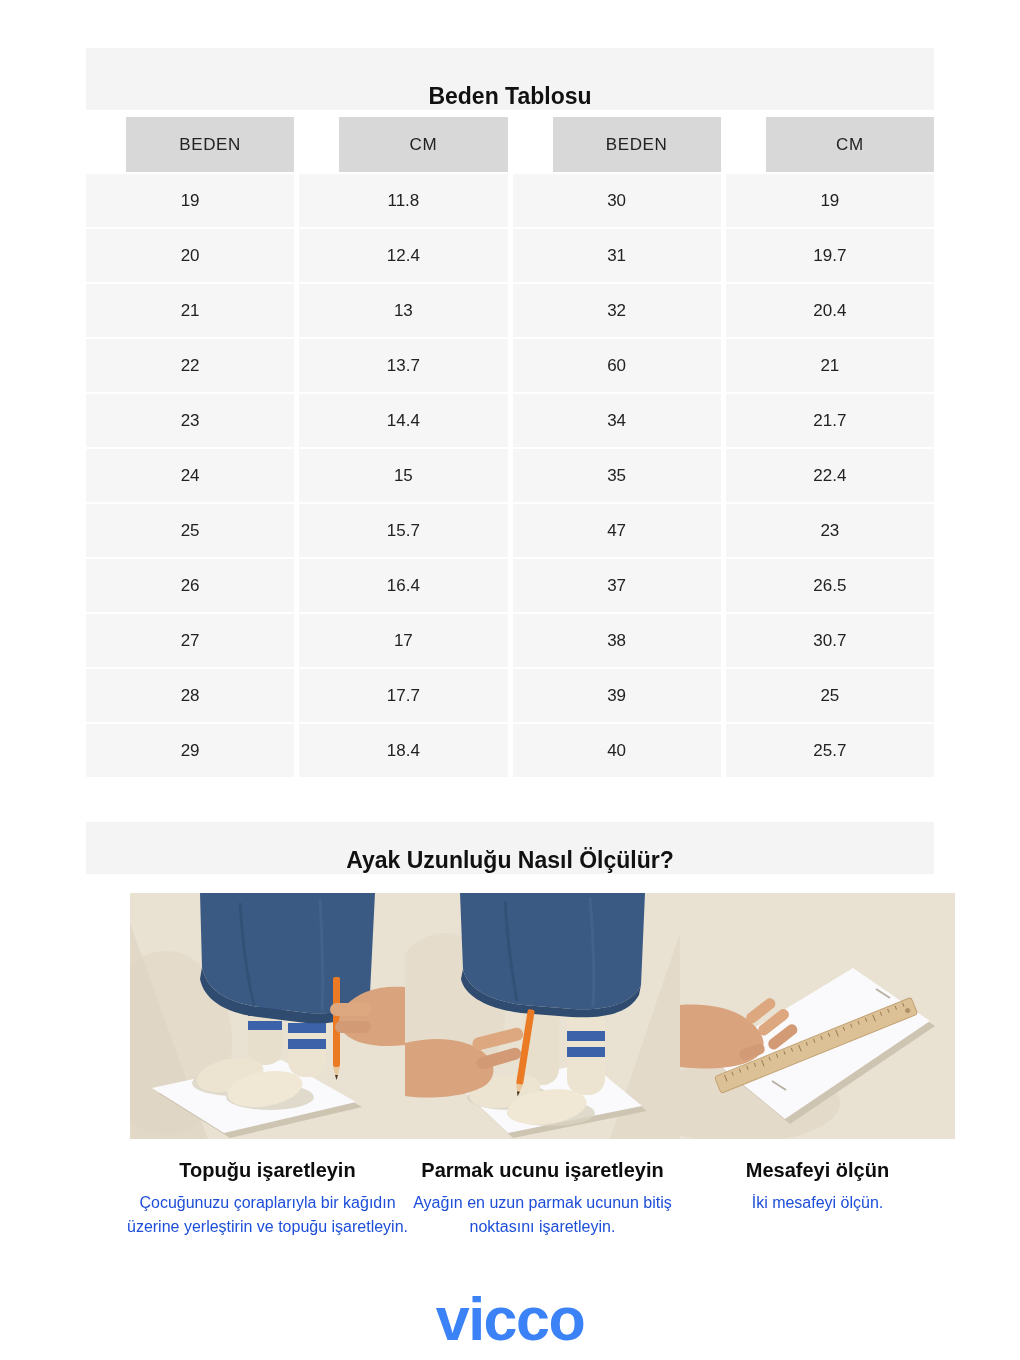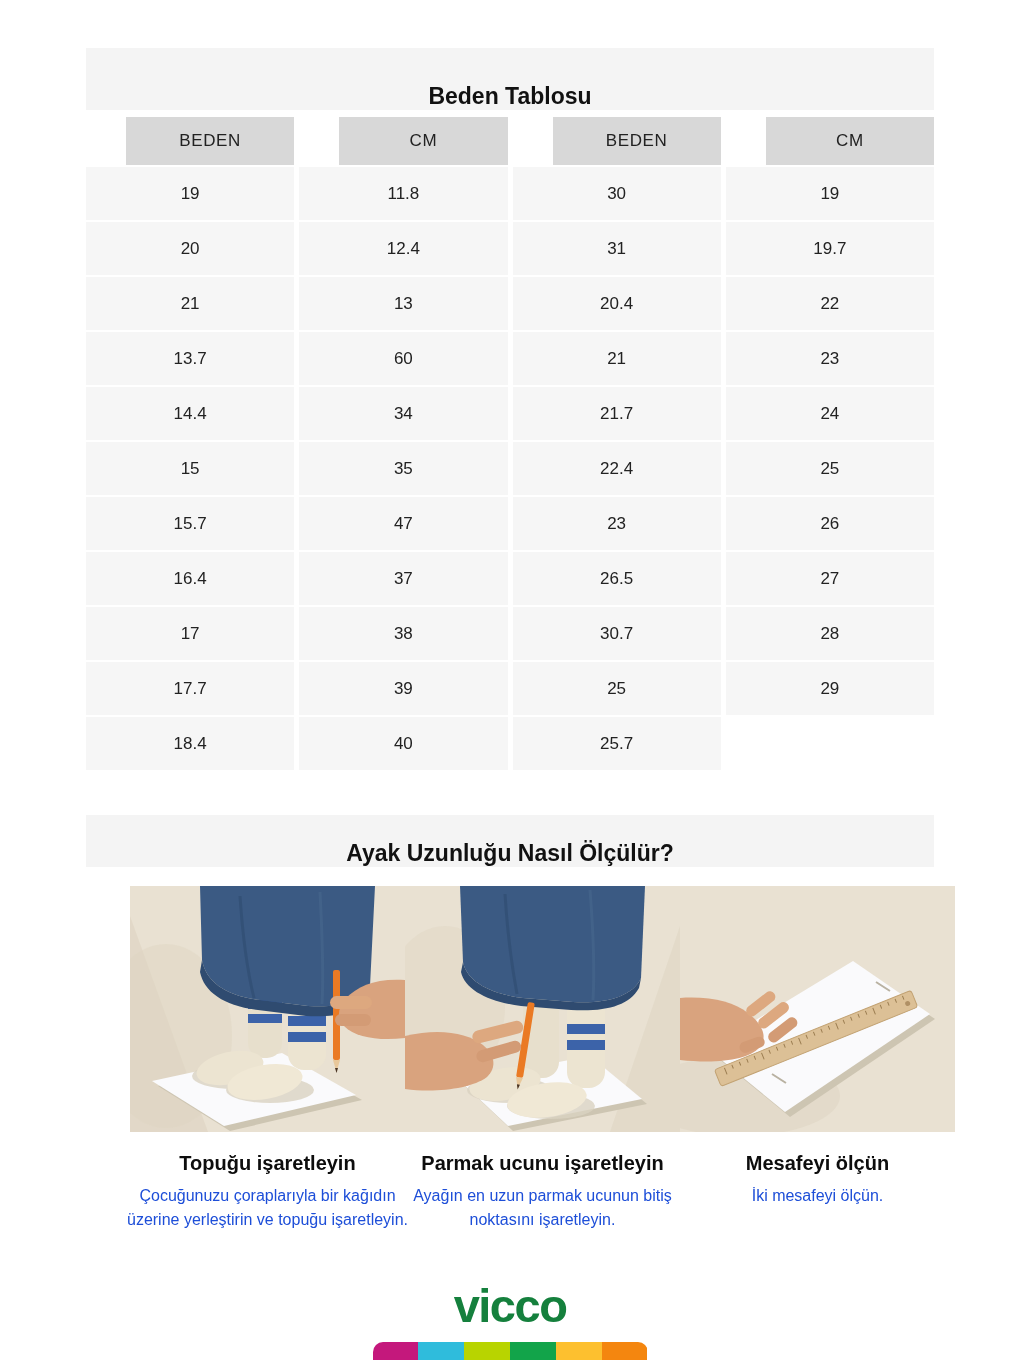--- a/index.html
+++ b/index.html
@@ -29,21 +29,21 @@
     row-gap:2px;
   }
   .size-table .cell {
     background:#f6f6f6;
     height:53px;
     display:flex; align-items:center; justify-content:center;
     font-size:17px; color:#222;
   }
   .size-table .cell.header {
     background:#d8d8d8;
-    height:48px;
+    height:55px;
     letter-spacing:0.6px;
     margin-left:40px;
   }
 
   .steps {
     margin-top:19px;
     display:flex;
     justify-content:space-between;
     padding-left:44px;
   }
@@ -61,25 +61,25 @@
     margin:9px -14px 0;
     text-align:center;
     font-size:16px;
     line-height:1.5;
     color:#1d4ed8;
   }
 
   .brand { display:flex; flex-direction:column; align-items:center; }
   .brand-logo {
     margin-top:50px;
-    font-size:47px;
+    font-size:61px;
     font-weight:800;
     letter-spacing:-1.5px;
     line-height:1;
-    color:#15803d;
+    color:#3b82f6;
   }
   .brand-bar {
     margin-top:13px;
     width:275px;
     height:34px;
     border-radius:10px;
     overflow:hidden;
     display:flex;
   }
   .brand-bar span { flex:1 0 auto; height:100%; }
@@ -101,20 +101,21 @@
       <div class="cell">19</div>
       <div class="cell">11.8</div>
       <div class="cell">30</div>
       <div class="cell">19</div>
       <div class="cell">20</div>
       <div class="cell">12.4</div>
       <div class="cell">31</div>
       <div class="cell">19.7</div>
       <div class="cell">21</div>
       <div class="cell">13</div>
+      <div class="cell">32</div>
       <div class="cell">20.4</div>
       <div class="cell">22</div>
       <div class="cell">13.7</div>
       <div class="cell">60</div>
       <div class="cell">21</div>
       <div class="cell">23</div>
       <div class="cell">14.4</div>
       <div class="cell">34</div>
       <div class="cell">21.7</div>
       <div class="cell">24</div>

